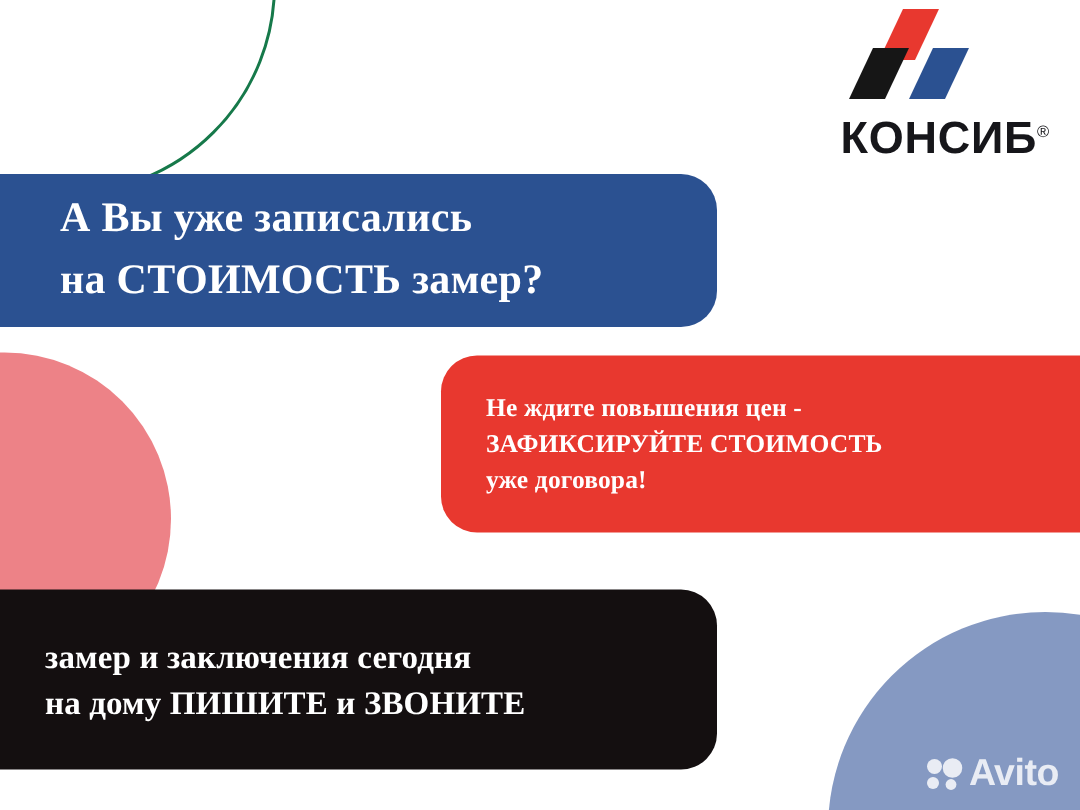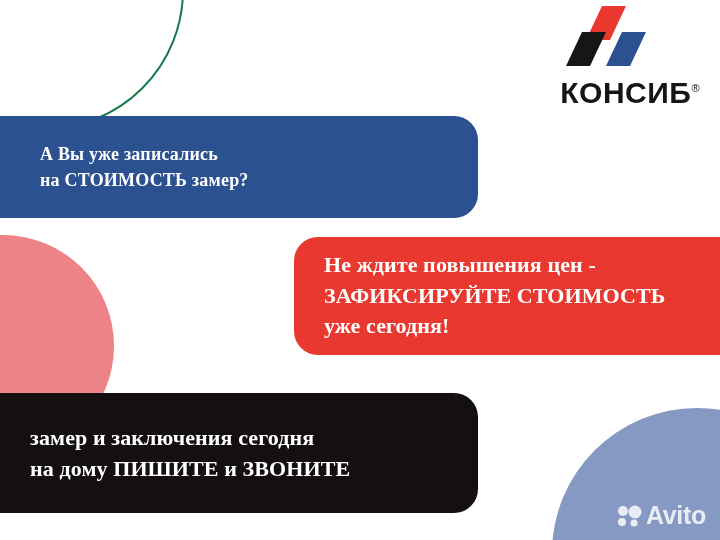--- a/index.html
+++ b/index.html
@@ -94,36 +94,36 @@
   #panel-blue {
     left: -30px;
     top: 116px;
     width: 508px;
     height: 102px;
     background: #2b5191;
     border-radius: 0 24px 24px 0;
     padding: 0 26px 0 70px;
   }
   #panel-blue .line {
-    font-size: 18px;
+    font-size: 28px;
     line-height: 1.45;
     letter-spacing: 0.2px;
   }
 
   #panel-red {
     left: 294px;
     top: 237px;
     width: 446px;
     height: 118px;
     background: #e8382f;
     border-radius: 24px 0 0 24px;
     padding: 0 20px 0 30px;
   }
   #panel-red .line {
-    font-size: 22px;
+    font-size: 17px;
     line-height: 1.4;
     letter-spacing: 0.1px;
   }
 
   #panel-black {
     left: -30px;
     top: 393px;
     width: 508px;
     height: 120px;
     background: #140f10;
@@ -178,21 +178,21 @@
   </div>
 
   <div class="panel" id="panel-blue">
     <div class="line">А Вы уже записались</div>
     <div class="line">на СТОИМОСТЬ замер?</div>
   </div>
 
   <div class="panel" id="panel-red">
     <div class="line"> Не ждите повышения цен -</div>
     <div class="line">ЗАФИКСИРУЙТЕ СТОИМОСТЬ</div>
-    <div class="line">уже сегодня!</div>
+    <div class="line">уже договора!</div>
   </div>
 
   <div class="panel" id="panel-black">
     <div class="line">замер и заключения сегодня</div>
     <div class="line">на дому ПИШИТЕ и ЗВОНИТЕ</div>
   </div>
 
   <div id="avito-watermark">
     <svg width="26" height="22" viewBox="0 0 26 22" xmlns="http://www.w3.org/2000/svg">
       <circle cx="6" cy="6" r="5" fill="#ffffff"></circle>

